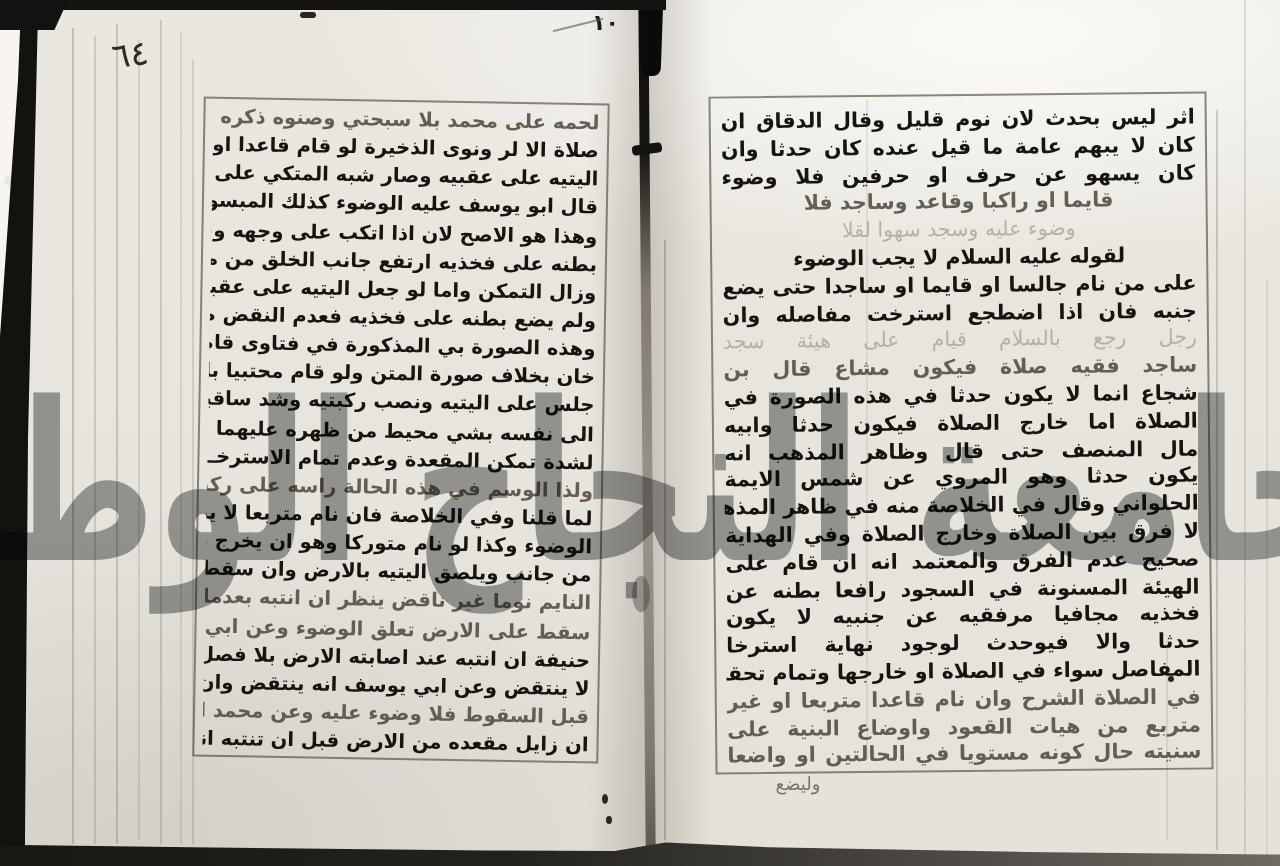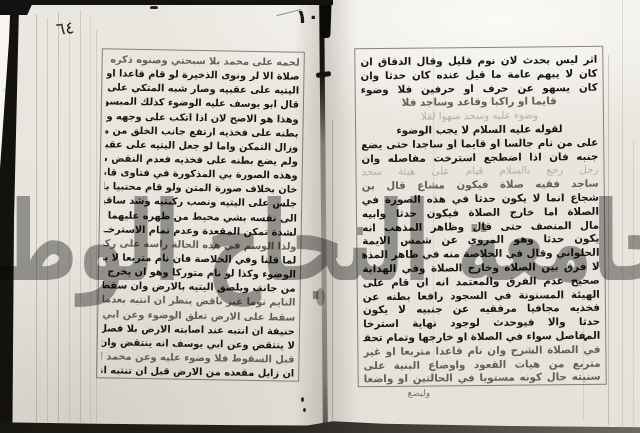--- a/index.html
+++ b/index.html
@@ -38,22 +38,22 @@
   .ms-line{direction:rtl;white-space:nowrap;overflow:hidden;
     text-align:justify;text-align-last:justify;}
   .textblock.left .ms-line{font-size:9.8px;line-height:14.15px;height:14.15px;}
   .textblock.right .ms-line{font-size:10.3px;line-height:13.8px;height:13.8px;}
   .ms-line.center{text-align:center;text-align-last:center;}
   .tone-dark{color:#17130d;font-weight:bold;}
   .tone-mid{color:#4e463b;font-weight:bold;opacity:.85;}
   .tone-faded{color:#968b7a;font-weight:normal;opacity:.6;}
   
   .folio-number{position:absolute;left:56px;top:18px;font-size:17px;color:#2e2a24;transform:rotate(-7deg);z-index:12;}
-  .quire-mark{position:absolute;left:296px;top:5px;font-size:19px;font-weight:bold;color:#1b1a17;z-index:12;}
-  .catchword{position:absolute;left:368px;top:388px;width:62px;text-align:right;font-size:9px;color:rgba(92,85,74,.8);z-index:12;direction:rtl;}
+  .quire-mark{position:absolute;left:296px;top:5px;font-size:11px;font-weight:bold;color:#1b1a17;z-index:12;}
+  .catchword{position:absolute;left:368px;top:388px;width:62px;text-align:center;font-size:9px;color:rgba(92,85,74,.8);z-index:12;direction:rtl;}
   .scratch{position:absolute;left:276px;top:12px;width:26px;height:1px;background:rgba(90,85,78,.6);transform:rotate(-14deg);z-index:12;border-radius:1px;}
   .speck{position:absolute;background:#2a251f;border-radius:50%;z-index:12;}
   
   .watermark{position:absolute;left:16px;top:134px;width:660px;height:214px;z-index:30;
     display:flex;align-items:center;justify-content:flex-start;direction:rtl;
     font-size:76px;font-weight:bold;white-space:nowrap;color:#a2a2a2;
     transform:scaleY(1.45);mix-blend-mode:multiply;overflow:visible;pointer-events:none;}
 </style>
 </head>
 <body>

